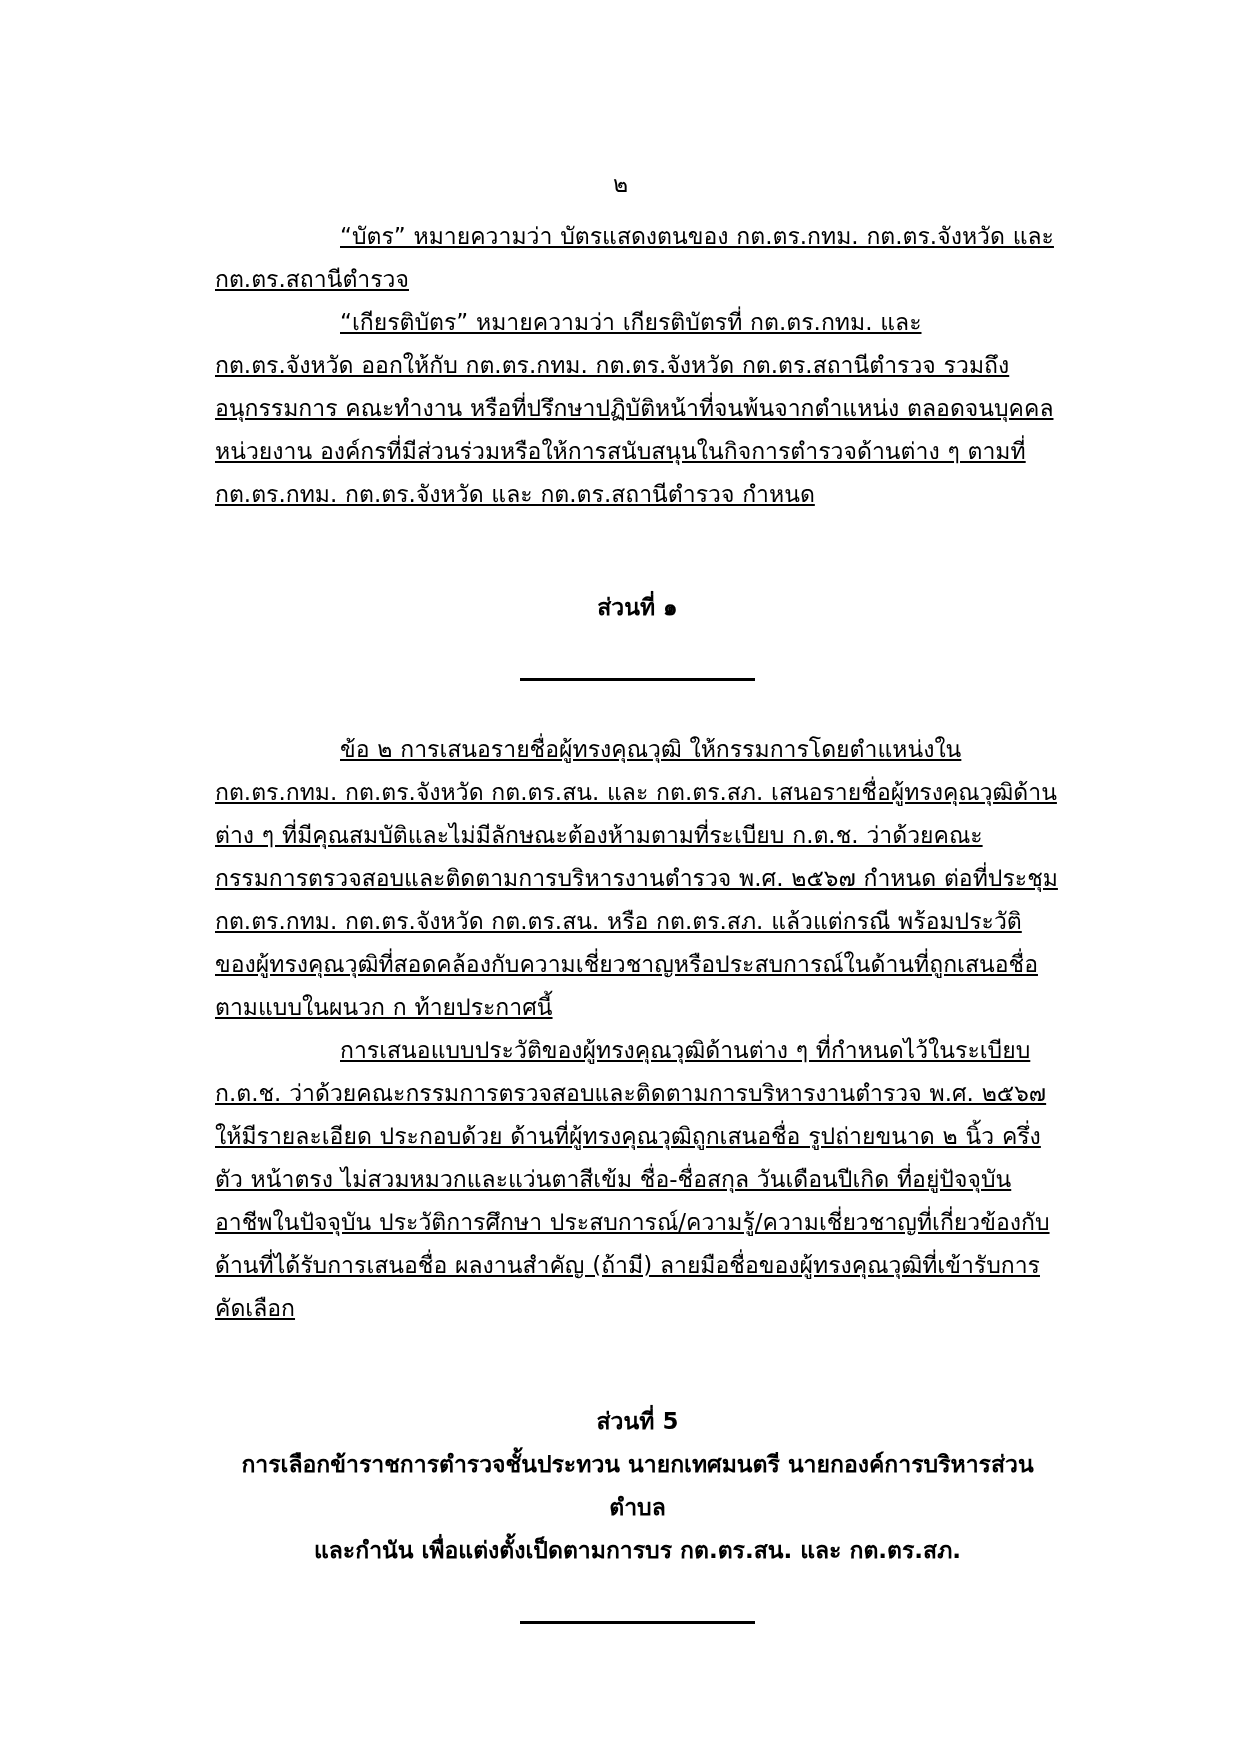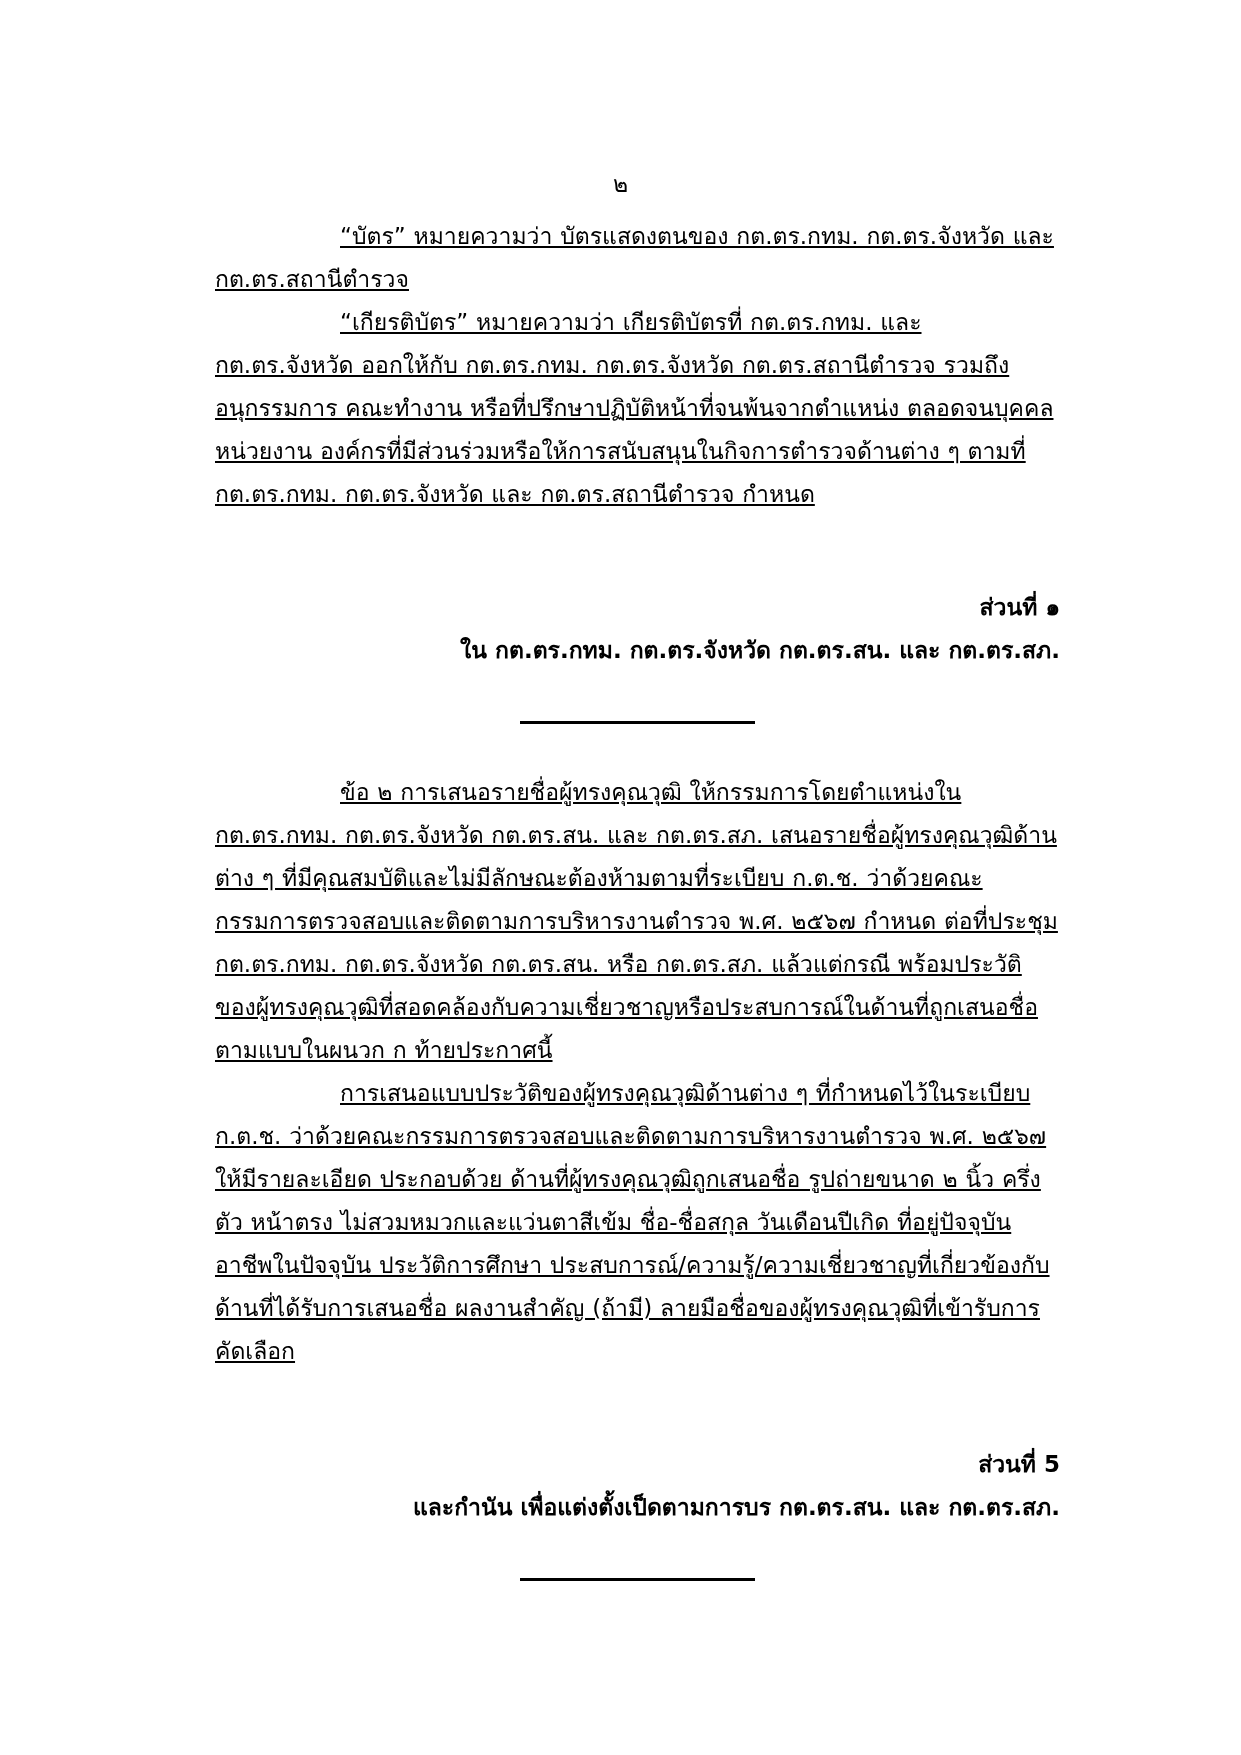--- a/index.html
+++ b/index.html
@@ -50,21 +50,20 @@
     text-align: center;
     font-weight: bold;
     font-size: 23px;
     line-height: 43px;
   }
   .heading-block .sec-label {
     font-weight: bold;
   }
   .heading-line {
     display: block;
-    text-align: right;
   }
   .rule-wrap {
     text-align: center;
   }
   .rule {
     display: inline-block;
     width: 235px;
     height: 0;
     border-top: 3px solid #000000;
     vertical-align: middle;
@@ -84,39 +83,39 @@
     <div style="height:215px"></div>
 
     <p class="para last-line-left">“บัตร” หมายความว่า บัตรแสดงตนของ กต.ตร.กทม. กต.ตร.จังหวัด และ กต.ตร.สถานีตำรวจ</p>
 
     <p class="para last-line-left">“เกียรติบัตร” หมายความว่า เกียรติบัตรที่ กต.ตร.กทม. และ กต.ตร.จังหวัด ออกให้กับ กต.ตร.กทม. กต.ตร.จังหวัด กต.ตร.สถานีตำรวจ รวมถึงอนุกรรมการ คณะทำงาน หรือที่ปรึกษาปฏิบัติหน้าที่จนพ้นจากตำแหน่ง ตลอดจนบุคคล หน่วยงาน องค์กรที่มีส่วนร่วมหรือให้การสนับสนุนในกิจการตำรวจด้านต่าง ๆ ตามที่ กต.ตร.กทม. กต.ตร.จังหวัด และ กต.ตร.สถานีตำรวจ กำหนด</p>
 
     <div class="spacer-xl"></div>
 
     <div class="heading-block">
       <span class="heading-line sec-label">ส่วนที่ ๑</span>
-      <span class="heading-line">ใน กต.ตร.กทม. กต.ตร.จังหวัด กต.ตร.สน. และ กต.ตร.สภ.</span>
     </div>
 
     <div class="spacer-md"></div>
 
     <div class="rule-wrap">
       <span class="rule"></span>
     </div>
 
     <div class="spacer-md"></div>
 
     <p class="para last-line-left">ข้อ ๒  การเสนอรายชื่อผู้ทรงคุณวุฒิ ให้กรรมการโดยตำแหน่งใน กต.ตร.กทม. กต.ตร.จังหวัด กต.ตร.สน. และ กต.ตร.สภ. เสนอรายชื่อผู้ทรงคุณวุฒิด้านต่าง ๆ ที่มีคุณสมบัติและไม่มีลักษณะต้องห้ามตามที่ระเบียบ ก.ต.ช. ว่าด้วยคณะกรรมการตรวจสอบและติดตามการบริหารงานตำรวจ พ.ศ. ๒๕๖๗ กำหนด ต่อที่ประชุม กต.ตร.กทม. กต.ตร.จังหวัด กต.ตร.สน. หรือ กต.ตร.สภ. แล้วแต่กรณี พร้อมประวัติของผู้ทรงคุณวุฒิที่สอดคล้องกับความเชี่ยวชาญหรือประสบการณ์ในด้านที่ถูกเสนอชื่อ ตามแบบในผนวก ก ท้ายประกาศนี้</p>
 
     <p class="para last-line-left">การเสนอแบบประวัติของผู้ทรงคุณวุฒิด้านต่าง ๆ ที่กำหนดไว้ในระเบียบ ก.ต.ช. ว่าด้วยคณะกรรมการตรวจสอบและติดตามการบริหารงานตำรวจ พ.ศ. ๒๕๖๗  ให้มีรายละเอียด ประกอบด้วย ด้านที่ผู้ทรงคุณวุฒิถูกเสนอชื่อ รูปถ่ายขนาด ๒ นิ้ว ครึ่งตัว หน้าตรง ไม่สวมหมวกและแว่นตาสีเข้ม ชื่อ-ชื่อสกุล วันเดือนปีเกิด ที่อยู่ปัจจุบัน อาชีพในปัจจุบัน ประวัติการศึกษา ประสบการณ์/ความรู้/ความเชี่ยวชาญที่เกี่ยวข้องกับด้านที่ได้รับการเสนอชื่อ ผลงานสำคัญ (ถ้ามี) ลายมือชื่อของผู้ทรงคุณวุฒิที่เข้ารับการคัดเลือก</p>
 
     <div class="spacer-xl"></div>
 
     <div class="heading-block">
       <span class="heading-line sec-label">ส่วนที่ 5</span>
+      <span class="heading-line">การเลือกข้าราชการตำรวจชั้นประทวน นายกเทศมนตรี นายกองค์การบริหารส่วนตำบล</span>
       <span class="heading-line">และกำนัน เพื่อแต่งตั้งเป็ดตามการบร กต.ตร.สน. และ กต.ตร.สภ.</span>
     </div>
 
     <div class="spacer-md"></div>
 
     <div class="rule-wrap">
       <span class="rule"></span>
     </div>
 
     <div class="spacer-md"></div>

